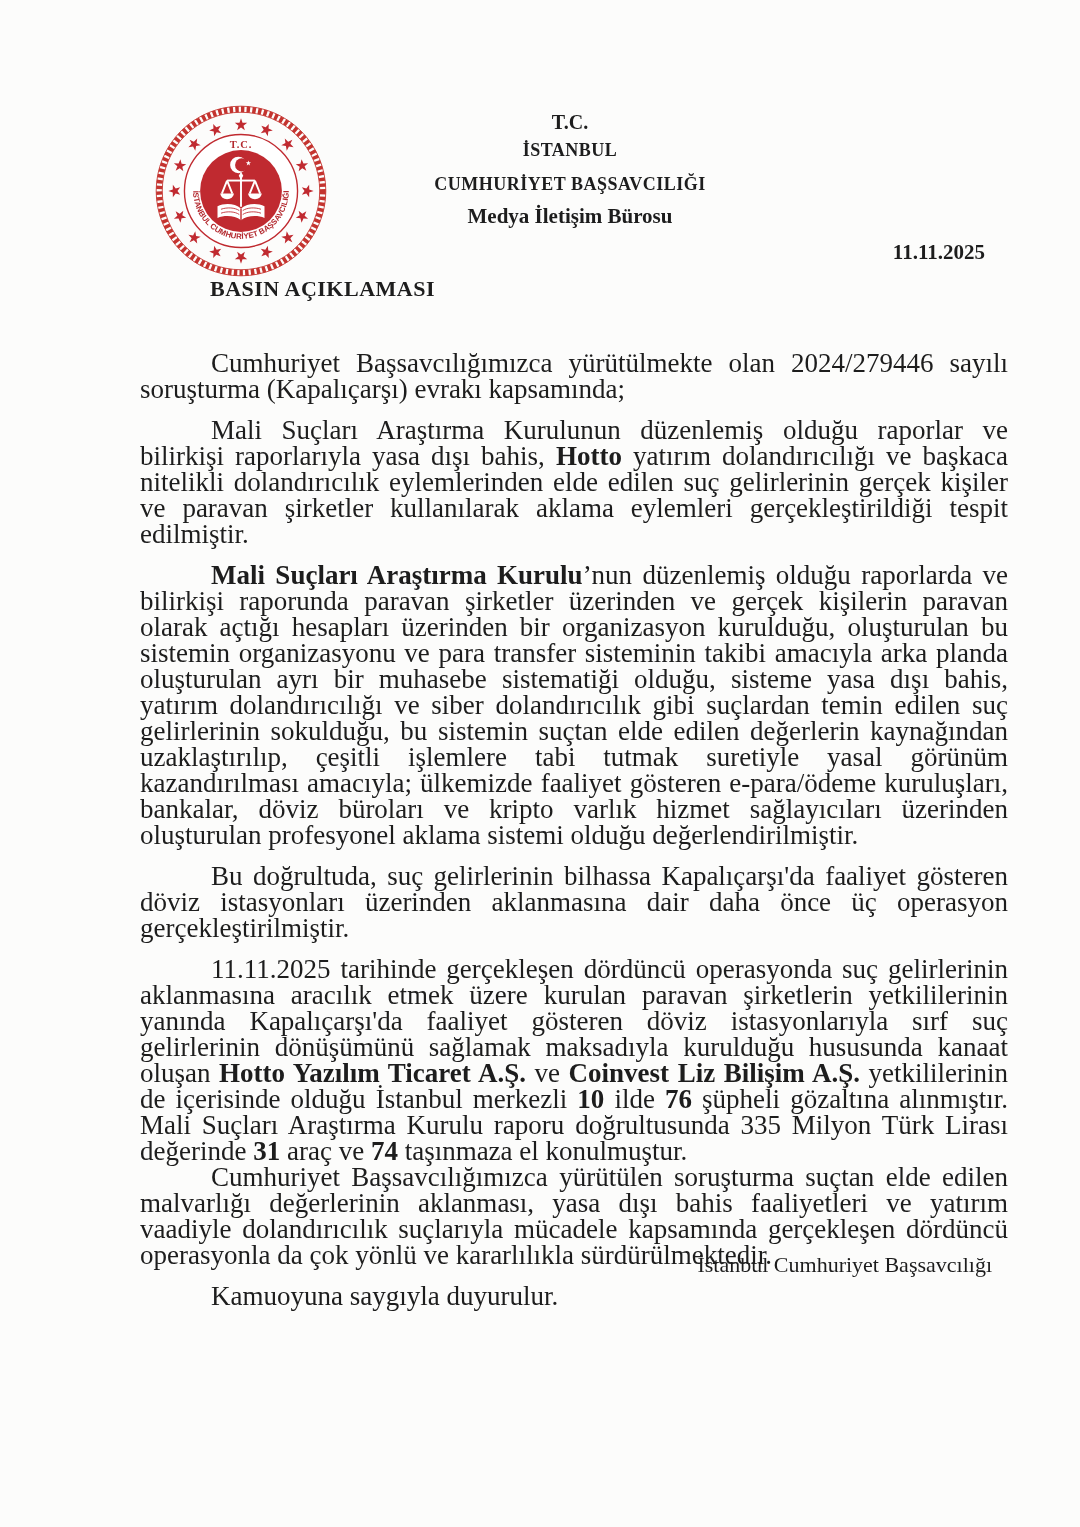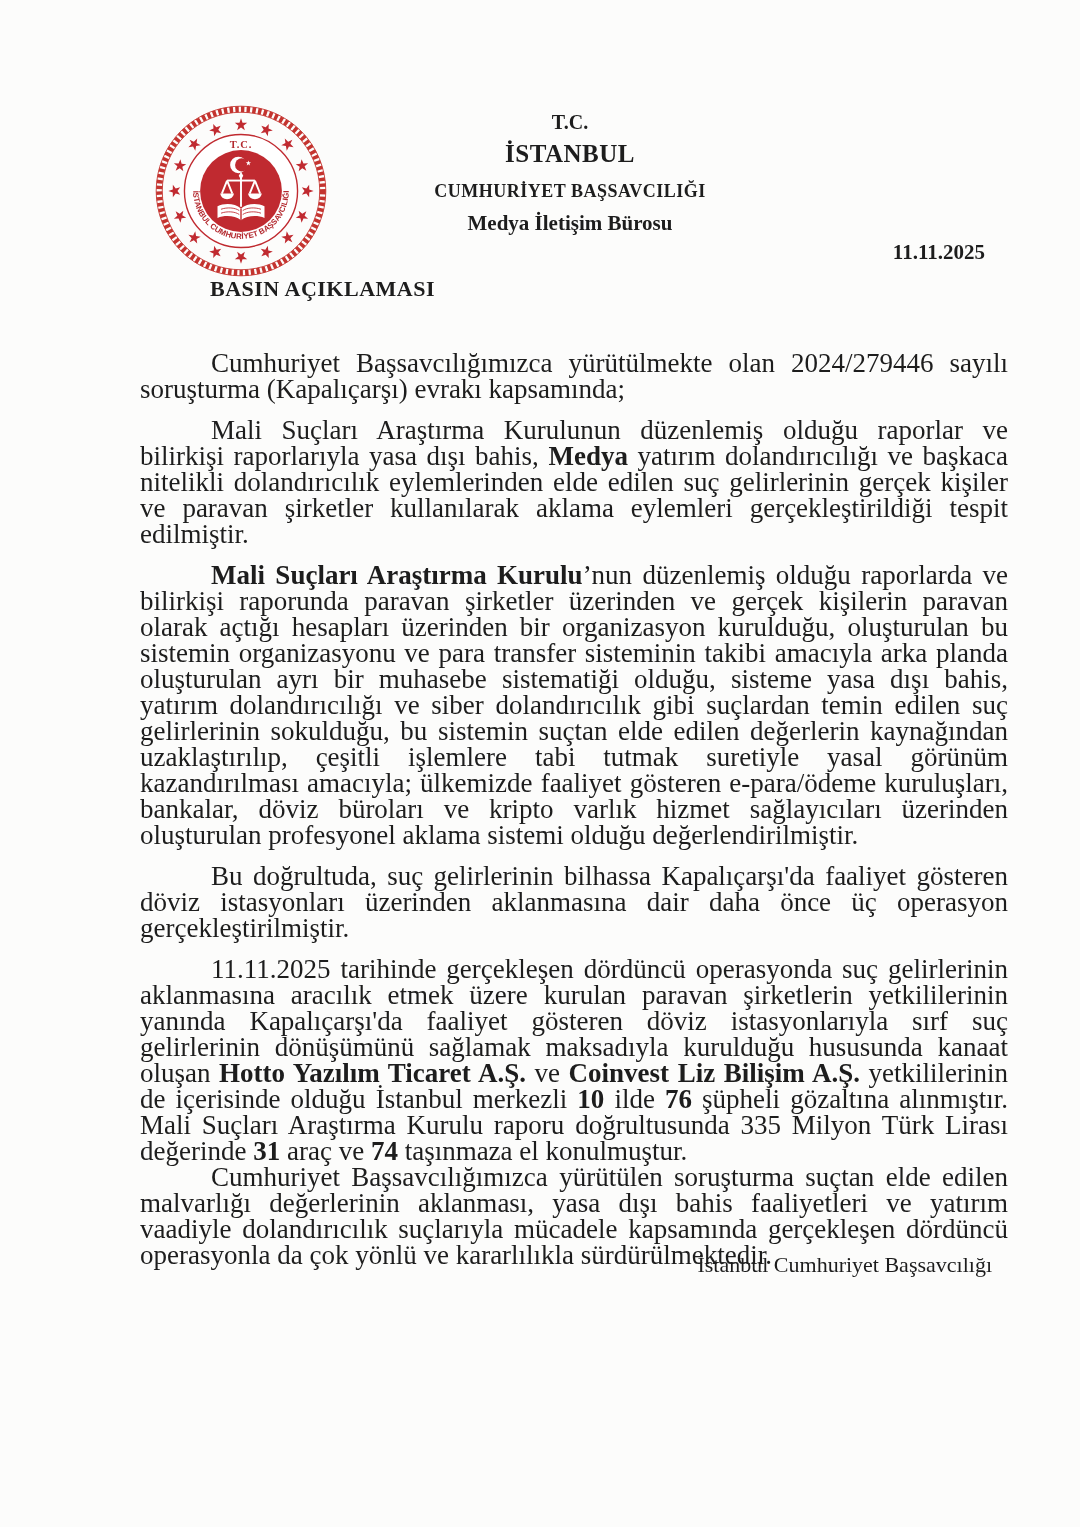--- a/index.html
+++ b/index.html
@@ -11,21 +11,21 @@
     font-family:"Liberation Serif","DejaVu Serif",serif;
     color:#1d1d1d;
     overflow:hidden;
   }
   .logo{position:absolute;left:154px;top:104px;width:174px;height:174px;}
   .header-block{
     position:absolute;top:112px;left:210px;right:150px;
     text-align:center;font-weight:bold;line-height:1;
   }
   .hdr-l1{font-size:20px;margin:0 0 9px;}
-  .hdr-l2{font-size:25px;margin:0 0 2px;letter-spacing:.5px;}
+  .hdr-l2{font-size:18px;margin:0 0 2px;letter-spacing:.5px;}
   .hdr-l3{font-size:18px;margin:16px 0 13px;letter-spacing:.5px;}
   .hdr-l4{font-size:21px;margin:0;}
   .doc-date{
     position:absolute;top:240px;right:95px;
     font-size:21px;font-weight:bold;
   }
   .doc-title{
     position:absolute;top:276px;left:210px;right:150px;
     text-align:left;font-size:22px;font-weight:bold;letter-spacing:.5px;
   }
@@ -147,22 +147,23 @@
     <div class="hdr-l3">CUMHURİYET BAŞSAVCILIĞI</div>
     <div class="hdr-l4">Medya İletişim Bürosu</div>
   </div>
 
   <div class="doc-date">11.11.2025</div>
 
   <div class="doc-title">BASIN AÇIKLAMASI</div>
 
   <div class="doc-body">
       <p class="para"><span>Cumhuriyet Başsavcılığımızca yürütülmekte olan 2024/279446 sayılı soruşturma (Kapalıçarşı) evrakı kapsamında;</span></p>
-      <p class="para"><span>Mali Suçları Araştırma Kurulunun düzenlemiş olduğu raporlar ve bilirkişi raporlarıyla yasa dışı bahis, </span><b>Medya</b><span> yatırım dolandırıcılığı ve başkaca nitelikli dolandırıcılık eylemlerinden elde edilen suç gelirlerinin gerçek kişiler ve paravan şirketler kullanılarak aklama eylemleri gerçekleştirildiği tespit edilmiştir.</span></p>
+      <p class="para"><span>Mali Suçları Araştırma Kurulunun düzenlemiş olduğu raporlar ve bilirkişi raporlarıyla yasa dışı bahis, </span><b>Hotto</b><span> yatırım dolandırıcılığı ve başkaca nitelikli dolandırıcılık eylemlerinden elde edilen suç gelirlerinin gerçek kişiler ve paravan şirketler kullanılarak aklama eylemleri gerçekleştirildiği tespit edilmiştir.</span></p>
       <p class="para"><b>Mali Suçları Araştırma Kurulu</b><span>’nun düzenlemiş olduğu raporlarda ve bilirkişi raporunda paravan şirketler üzerinden ve gerçek kişilerin paravan olarak açtığı hesapları üzerinden bir organizasyon kurulduğu, oluşturulan bu sistemin organizasyonu ve para transfer sisteminin takibi amacıyla arka planda oluşturulan ayrı bir muhasebe sistematiği olduğu, sisteme yasa dışı bahis, yatırım dolandırıcılığı ve siber dolandırıcılık gibi suçlardan temin edilen suç gelirlerinin sokulduğu,  bu sistemin suçtan elde edilen değerlerin kaynağından uzaklaştırılıp, çeşitli işlemlere tabi tutmak suretiyle yasal görünüm kazandırılması amacıyla; ülkemizde faaliyet gösteren e-para/ödeme kuruluşları, bankalar, döviz büroları ve kripto varlık hizmet sağlayıcıları üzerinden oluşturulan profesyonel aklama sistemi olduğu değerlendirilmiştir.</span></p>
       <p class="para"><span>Bu doğrultuda, suç gelirlerinin bilhassa Kapalıçarşı'da faaliyet gösteren döviz istasyonları üzerinden aklanmasına dair daha önce üç operasyon gerçekleştirilmiştir.</span></p>
       <p class="para tight"><span>11.11.2025 tarihinde gerçekleşen dördüncü operasyonda suç gelirlerinin aklanmasına aracılık etmek üzere kurulan paravan şirketlerin yetkililerinin yanında Kapalıçarşı'da faaliyet gösteren döviz istasyonlarıyla sırf suç gelirlerinin dönüşümünü sağlamak maksadıyla kurulduğu hususunda kanaat oluşan </span><b>Hotto Yazılım Ticaret A.Ş.</b><span> ve </span><b>Coinvest Liz Bilişim A.Ş.</b><span> yetkililerinin de içerisinde olduğu İstanbul merkezli </span><b>10</b><span> ilde </span><b>76</b><span> şüpheli gözaltına alınmıştır. Mali Suçları Araştırma Kurulu raporu doğrultusunda 335 Milyon Türk Lirası değerinde </span><b>31</b><span> araç ve </span><b>74</b><span> taşınmaza el konulmuştur.</span></p>
       <p class="para"><span>Cumhuriyet Başsavcılığımızca yürütülen soruşturma suçtan elde edilen malvarlığı değerlerinin aklanması, yasa dışı bahis faaliyetleri ve yatırım vaadiyle dolandırıcılık suçlarıyla mücadele kapsamında gerçekleşen dördüncü operasyonla da çok yönlü ve kararlılıkla sürdürülmektedir.</span></p>
+      <p class="para"><span>Kamuoyuna saygıyla duyurulur.</span></p>
     </div>
 
   <div class="signature">İstanbul Cumhuriyet Başsavcılığı</div>
 
 </div>
 
 </body></html>

